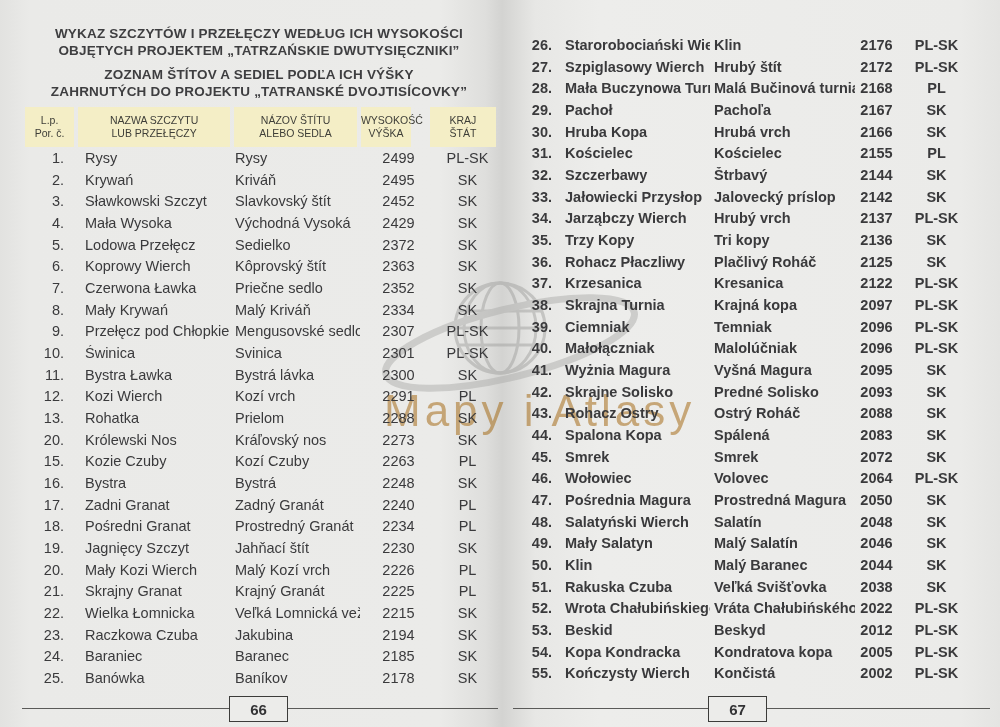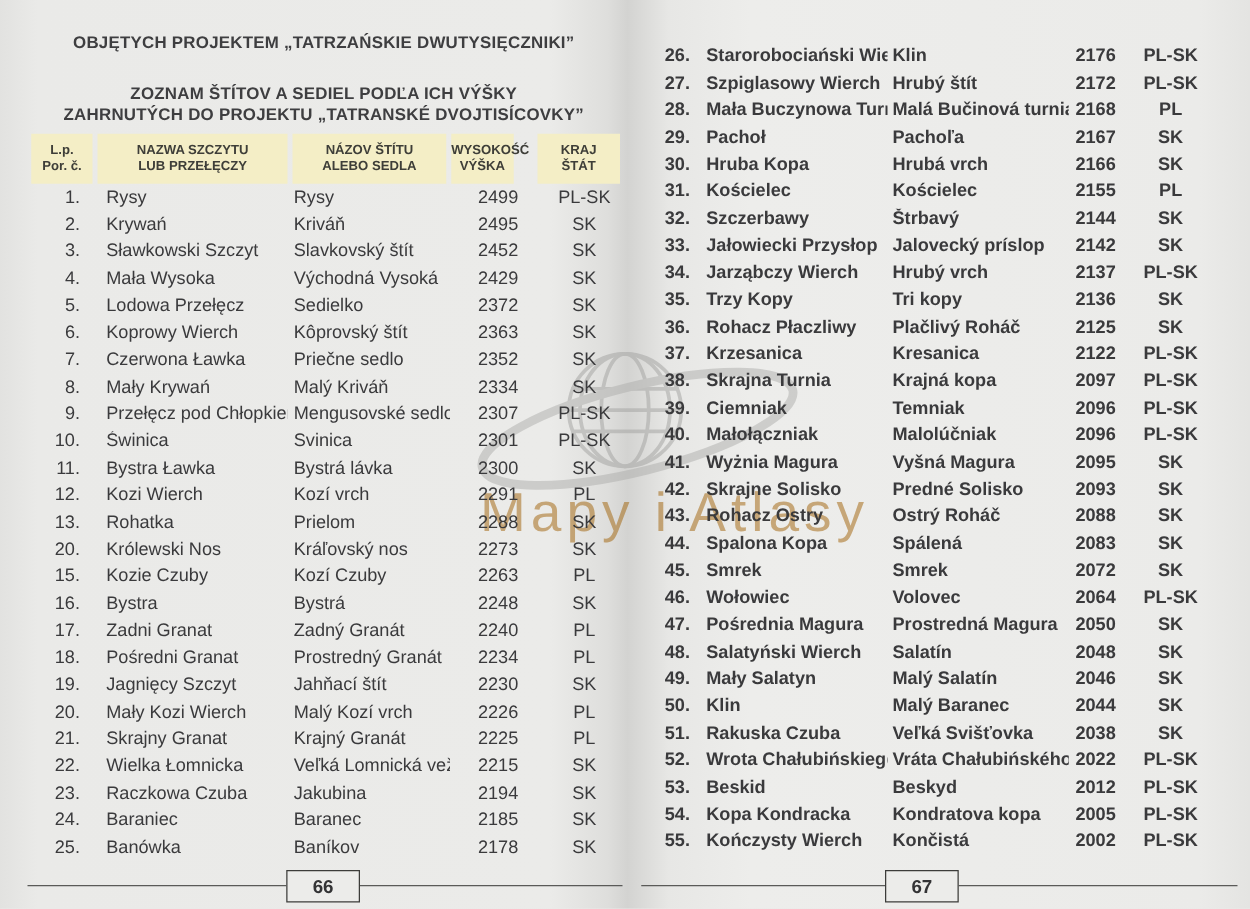--- a/index.html
+++ b/index.html
@@ -25,21 +25,21 @@
     white-space:nowrap;
   }
   
   .title { position:absolute; left:20px; width:478px; text-align:center;
     font-weight:bold; color:#3e3e40; font-size:13.5px; line-height:17px; letter-spacing:.2px; }
   .title-pl { top:25px; }
   .title-sk { top:66px; }
   
   .thead { position:absolute; left:25px; top:107px; width:471px; display:flex; gap:4px; }
   .th {
-    background:#f4eec6; color:#3e3e38; font-weight:bold;
+    background:#f4eec6; color:#3e3e38; font-weight:normal;
     font-size:10.5px; line-height:13px; text-align:center;
     height:40px; box-sizing:border-box; padding-top:7px;
   }
   .th-index   { width:52px; }
   .th-name-pl { width:161px; }
   .th-name-sk { width:130px; }
   .th-height  { width:50px; }
   .th-country { width:70px;margin-left:15px; }
   
   .rows { position:absolute; color:#3a3a3c; font-size:14.5px; }
@@ -80,20 +80,21 @@
     <ellipse cx="140" cy="65" rx="36" ry="45"></ellipse>
     <line x1="97" y1="48" x2="183" y2="48"></line>
     <line x1="95" y1="65" x2="185" y2="65"></line>
     <line x1="97" y1="82" x2="183" y2="82"></line>
     <ellipse cx="150" cy="80" rx="128" ry="34" stroke-width="7" transform="rotate(-14 150 80)" stroke="#aeaeac"></ellipse>
   </g>
 </svg>
 <div class="wm-text">Mapy i Atlasy</div>
 
 <div class="title title-pl">
+  <div>WYKAZ SZCZYTÓW I PRZEŁĘCZY WEDŁUG ICH WYSOKOŚCI</div>
   <div>OBJĘTYCH PROJEKTEM „TATRZAŃSKIE DWUTYSIĘCZNIKI”</div>
 </div>
 <div class="title title-sk">
   <div>ZOZNAM ŠTÍTOV A SEDIEL PODĽA ICH VÝŠKY</div>
   <div>ZAHRNUTÝCH DO PROJEKTU „TATRANSKÉ DVOJTISÍCOVKY”</div>
 </div>
 
 <div class="thead">
   <div class="th th-index">
     <div>L.p.</div>

